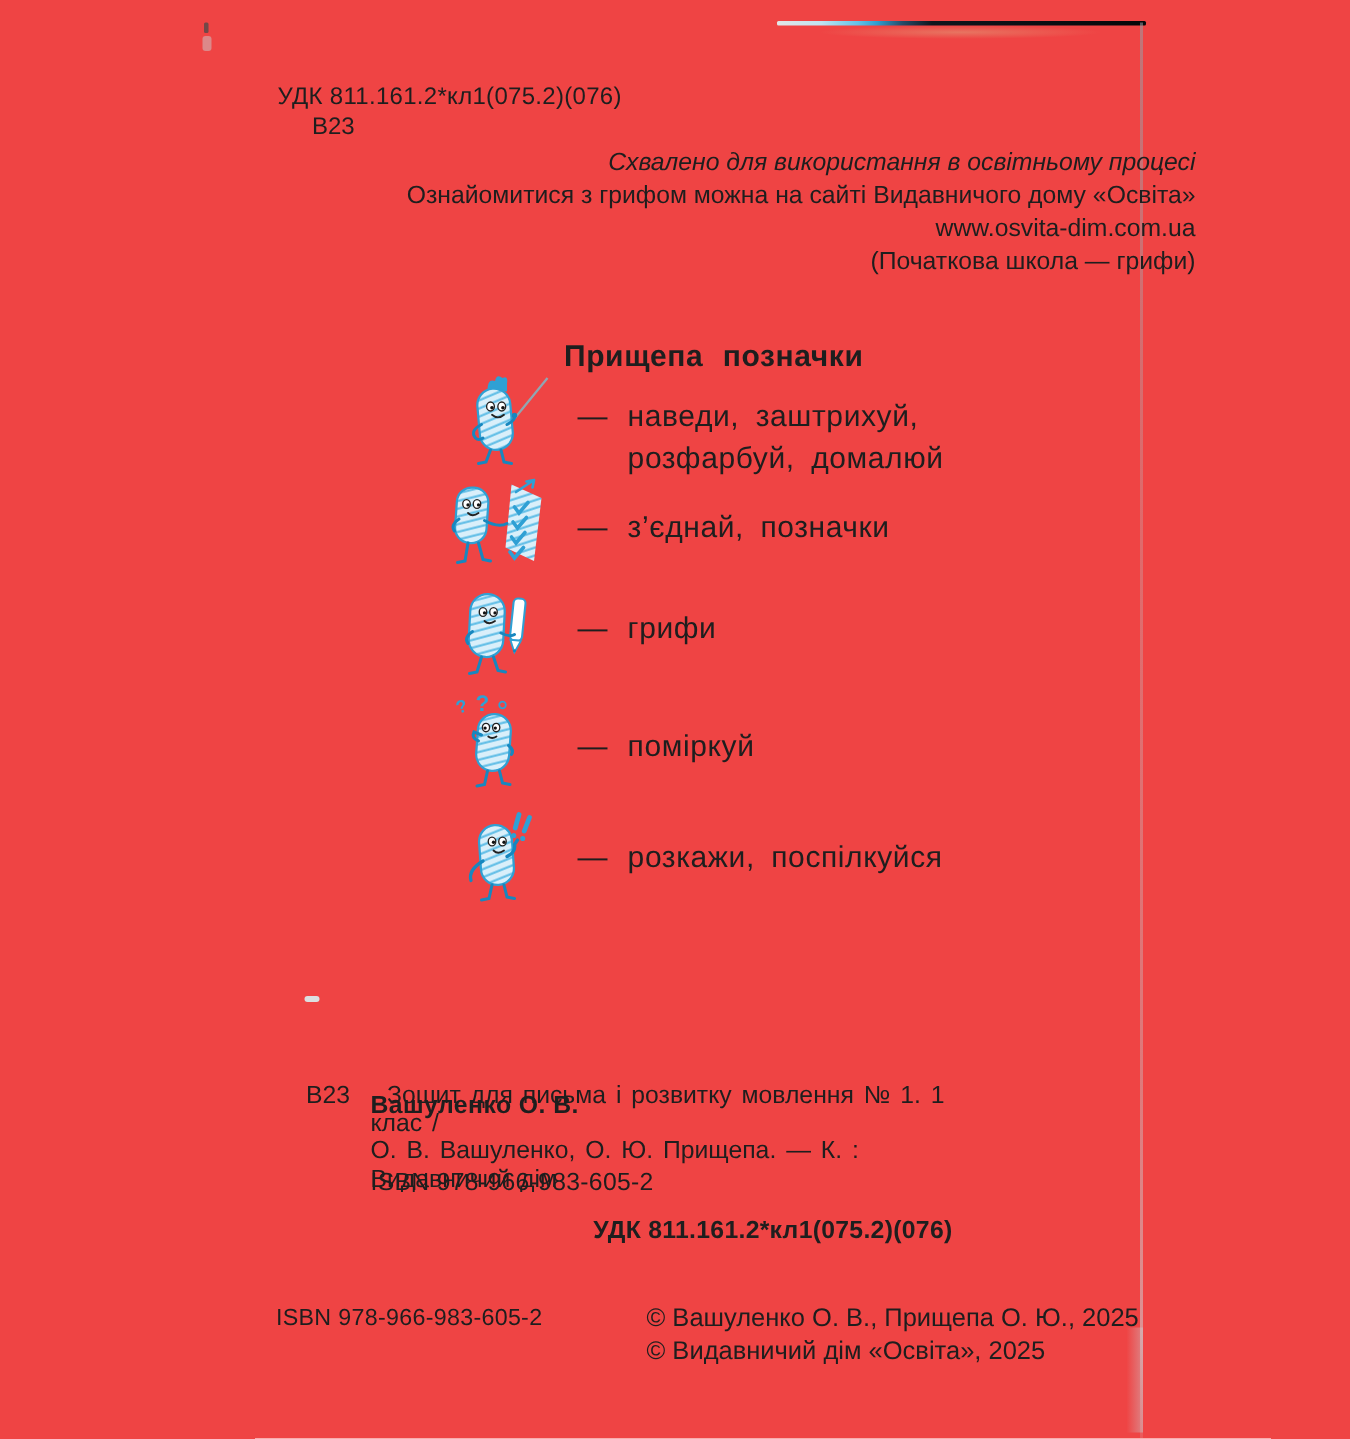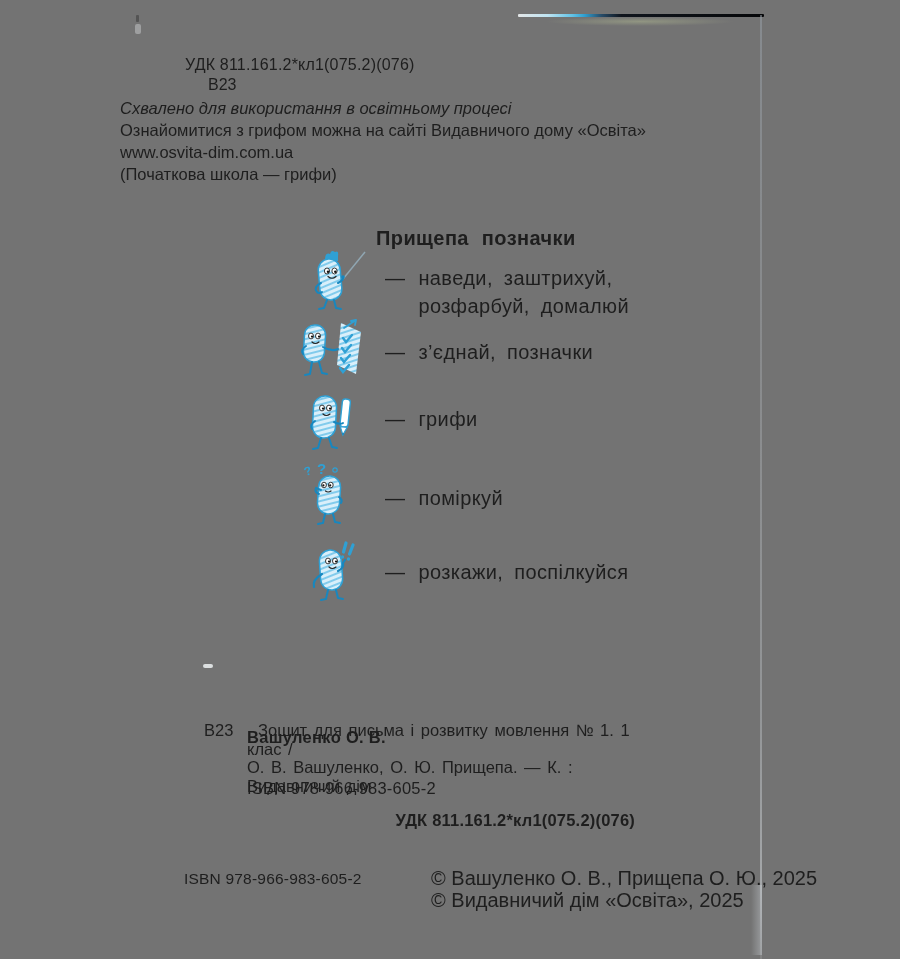--- a/index.html
+++ b/index.html
@@ -1,52 +1,52 @@
 <!DOCTYPE html>
 <html><head>
 <meta charset="utf-8">
 <style>
   html,body{margin:0;padding:0;background:#ffffff;}
   .page{
-    position:relative;width:900px;height:959px;background:#737373;overflow:hidden;
+    position:relative;width:900px;height:959px;background:#ef4444;overflow:hidden;
     font-family:"Liberation Sans", sans-serif;color:#1e1e1e;
   }
   .abs{position:absolute;}
   
   .scan-bar-top{left:518px;top:14px;width:246px;height:3px;border-radius:1px;
     background:linear-gradient(to right,#e3e6e7 0%,#bfe4f2 12%,#62c2e6 22%,#2f9fd0 27%,#274b68 34%,#10151d 42%,#060709 100%);}
   .scan-smudge{left:545px;top:17px;width:190px;height:9px;
     background:radial-gradient(ellipse at center, rgba(214,228,164,0.30), rgba(214,228,164,0) 70%);}
   .scan-speck-1{left:136px;top:15px;width:3px;height:7px;background:#4a4a4a;opacity:.75;border-radius:1px;}
   .scan-speck-1b{left:135px;top:24px;width:6px;height:10px;background:#c9ccce;opacity:.5;border-radius:2px;}
   .scan-speck-2{left:203px;top:664px;width:10px;height:4px;background:#dcdfe0;border-radius:2px;}
   .page-edge-line{left:760px;top:15px;width:2px;height:944px;
     background:linear-gradient(to bottom, rgba(150,158,166,.55), rgba(186,192,198,.30) 35%, rgba(196,202,207,.40) 75%, rgba(205,210,214,.55) 92%, rgba(210,214,218,.15));}
   .page-edge-shade{left:751px;top:885px;width:11px;height:70px;
     background:linear-gradient(to right, rgba(205,209,213,0), rgba(200,205,210,.45));}
   
   .udc-top{left:185px;top:56px;font-size:16px;letter-spacing:.2px;}
   .author-code-top{left:208px;top:76px;font-size:16px;}
-  .approval{left:120px;top:97px;width:665px;text-align:left;font-size:16.5px;line-height:22px;}
+  .approval{left:132px;top:97px;width:665px;text-align:right;font-size:16.5px;line-height:22px;}
   .approval .it{font-style:italic;}
   
   .legend-title{left:376px;top:227px;font-size:20px;font-weight:bold;letter-spacing:.4px;word-spacing:7px;}
   .lrow{position:absolute;left:385px;display:flex;gap:13px;font-size:20px;letter-spacing:.4px;word-spacing:5px;line-height:28px;}
   .lrow .dash{flex:none;}
   .licon{position:absolute;}
   
   .biblio-author{left:247px;top:700px;font-size:16.5px;font-weight:bold;letter-spacing:.3px;margin-top:28px;}
   .biblio-code{left:204px;top:721px;font-size:16.5px;}
   .biblio-desc{left:247px;top:721px;width:388px;font-size:16.5px;line-height:18.7px;word-spacing:2px;}
   .biblio-desc .l1{text-indent:11px;}
   .biblio-isbn{left:247px;top:779px;font-size:16.5px;letter-spacing:.2px;}
   .biblio-udc{left:335px;top:811px;width:300px;text-align:right;font-size:16.5px;font-weight:bold;letter-spacing:.2px;}
   
   .footer-isbn{left:184px;top:870px;font-size:15.5px;letter-spacing:.2px;}
-  .footer-copy{left:431px;top:868px;font-size:20px;line-height:21.5px;}
+  .footer-copy{left:431px;top:868px;font-size:17px;line-height:21.5px;}
 </style>
 </head>
 <body>
 
 <div class="page">
 
   <div class="abs scan-bar-top"></div>
   <div class="abs scan-smudge"></div>
   <div class="abs scan-speck-1"></div>
   <div class="abs scan-speck-1b"></div>

